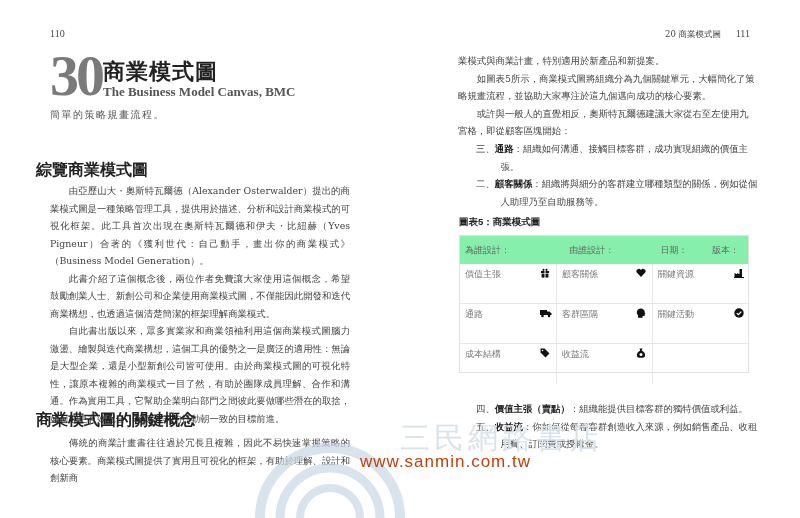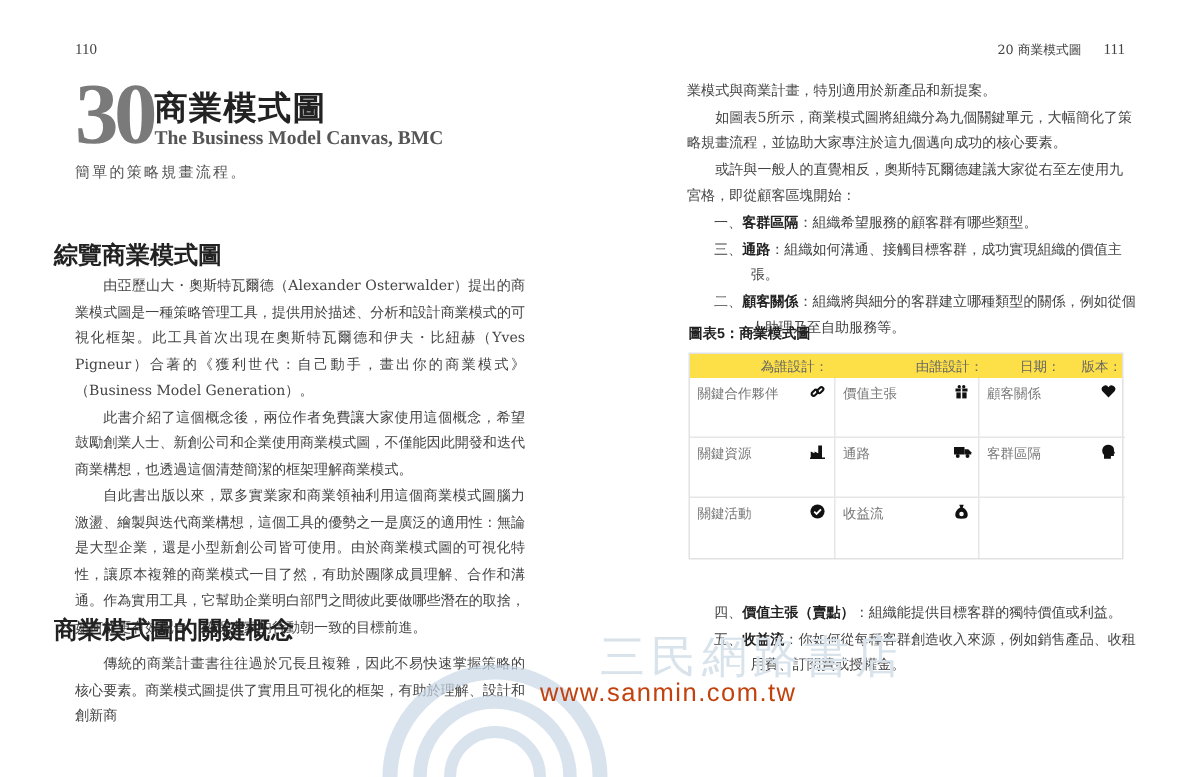--- a/index.html
+++ b/index.html
@@ -30,21 +30,21 @@
     .right-text p { text-indent: 2em; }
     .right-text p.noindent { text-indent: 0; }
 
     .list-block { position: absolute; left: 476px; width: 290px; font-size: 9.4px; line-height: 17.5px; color: #444; }
     .list-item { padding-left: 2.6em; text-indent: -2.6em; }
     .list-item .term { font-weight: bold; color: #222; }
 
     .figure-caption { position: absolute; left: 459px; top: 216px; font-family: "Liberation Sans", sans-serif; font-weight: bold; font-size: 9.5px; color: #222; }
 
     .bmc { position: absolute; left: 459px; top: 235px; width: 290px; height: 138px; border: 1px solid #e2e2e2; font-family: "Liberation Sans", sans-serif; }
-    .bmc-header { display: flex; height: 16px; background: #fde047; font-size: 9px; color: #666; align-items: center; text-align: right; }
+    .bmc-header { display: flex; height: 28px; background: #86efac; font-size: 9px; color: #666; align-items: center; }
     .bmc-header .h { padding-left: 5px; }
     .bmc-header .h1 { width: 97px; }
     .bmc-header .h2 { width: 96px; margin-left: 12px; }
     .bmc-header .h3 { width: 54px; }
     .bmc-header .h4 { width: 43px; }
     .bmc-grid { display: grid; grid-template-columns: 97px 96px 97px; grid-template-rows: 40px 40px 40px; }
     .bmc-cell { position: relative; border-right: 1px solid #e6e6e6; border-bottom: 1px solid #e6e6e6; padding: 4px 5px; font-size: 9px; color: #777; }
     .bmc-cell:nth-child(3n) { border-right: none; }
     .bmc-cell:nth-child(n+7) { border-bottom: none; }
     .bmc-cell .icon { position: absolute; right: 6px; top: 4px; width: 10px; height: 10px; color: #111; font-size: 9px; line-height: 10px; text-align: center; }
@@ -88,52 +88,38 @@
 </div>
 
 <div class="right-text" style="top:52px;">
   <p class="noindent">業模式與商業計畫，特別適用於新產品和新提案。</p>
   <p>如圖表5所示，商業模式圖將組織分為九個關鍵單元，大幅簡化了策略規畫流程，並協助大家專注於這九個邁向成功的核心要素。</p>
   <p>或許與一般人的直覺相反，奧斯特瓦爾德建議大家從右至左使用九宮格，即從顧客區塊開始：</p>
 </div>
 
 <div class="list-block" style="top:140px;">
   <div class="list-item">
-    <span>一、</span><span class="term">客群區隔</span><span>：組織希望服務的顧客群有哪些類型。</span>
-  </div>
-  <div class="list-item">
     <span>三、</span><span class="term">通路</span><span>：組織如何溝通、接觸目標客群，成功實現組織的價值主張。</span>
   </div>
   <div class="list-item">
     <span>二、</span><span class="term">顧客關係</span><span>：組織將與細分的客群建立哪種類型的關係，例如從個人助理乃至自助服務等。</span>
   </div>
 </div>
 
 <div class="figure-caption">圖表5：商業模式圖</div>
 
 <div class="bmc">
   <div class="bmc-header">
     <span class="h h1">為誰設計：</span>
     <span class="h h2">由誰設計：</span>
     <span class="h h3">日期：</span>
     <span class="h h4">版本：</span>
   </div>
   <div class="bmc-grid">
     <div class="bmc-cell">
-      <span>關鍵合作夥伴</span>
-      <span class="icon">
-        <svg width="10" height="10" viewBox="0 0 10 10">
-            <g fill="none" stroke="#111" stroke-width="1.4">
-              <rect x="0.8" y="4.6" width="4.6" height="2.6" rx="1.3" transform="rotate(-45 3.1 5.9)"></rect>
-              <rect x="4.6" y="2.8" width="4.6" height="2.6" rx="1.3" transform="rotate(-45 6.9 4.1)"></rect>
-            </g>
-          </svg>
-      </span>
-    </div>
-    <div class="bmc-cell">
       <span>價值主張</span>
       <span class="icon">
         <svg width="10" height="10" viewBox="0 0 10 10">
             <rect x="1" y="3" width="8" height="2" fill="#111"></rect>
             <rect x="1.6" y="5.6" width="6.8" height="4" fill="#111"></rect>
             <rect x="4.5" y="3" width="1" height="7" fill="#fff"></rect>
             <circle cx="3.5" cy="1.8" r="1.1" fill="#111"></circle>
             <circle cx="6.5" cy="1.8" r="1.1" fill="#111"></circle>
           </svg>
       </span>
@@ -173,20 +159,29 @@
             <path d="M2 9.8 V7.2 C0.8 6.2 0.6 4.6 1 3.2 C1.8 0.6 5.2 -0.2 7.4 1.4 C8.6 2.3 8.8 3.6 8.6 4.6 L9.4 6.1 L8.6 6.4 V8 H6.6 V9.8 Z" fill="#111"></path>
           </svg>
       </span>
     </div>
     <div class="bmc-cell">
       <span>關鍵活動</span>
       <span class="icon">
         <svg width="10" height="10" viewBox="0 0 10 10">
             <circle cx="5" cy="5" r="4.7" fill="#111"></circle>
             <path d="M2.8 5.1 L4.4 6.6 L7.3 3.6" stroke="#fff" stroke-width="1.3" fill="none"></path>
+          </svg>
+      </span>
+    </div>
+    <div class="bmc-cell">
+      <span>成本結構</span>
+      <span class="icon">
+        <svg width="10" height="10" viewBox="0 0 10 10">
+            <path d="M0.5 0.5 H4.5 L9.5 5.5 L5.5 9.5 L0.5 4.5 Z" fill="#111"></path>
+            <circle cx="2.5" cy="2.5" r="0.8" fill="#fff"></circle>
           </svg>
       </span>
     </div>
     <div class="bmc-cell">
       <span>收益流</span>
       <span class="icon">
         <svg width="10" height="10" viewBox="0 0 10 10">
             <path d="M3.5 0.5 H6.5 L5.8 2.4 C8.4 3.6 9.6 6.2 9 8.2 C8.6 9.4 7.6 9.8 5 9.8 C2.4 9.8 1.4 9.4 1 8.2 C0.4 6.2 1.6 3.6 4.2 2.4 Z" fill="#111"></path>
             <circle cx="5" cy="6.6" r="1.5" fill="#fff"></circle>
           </svg>

